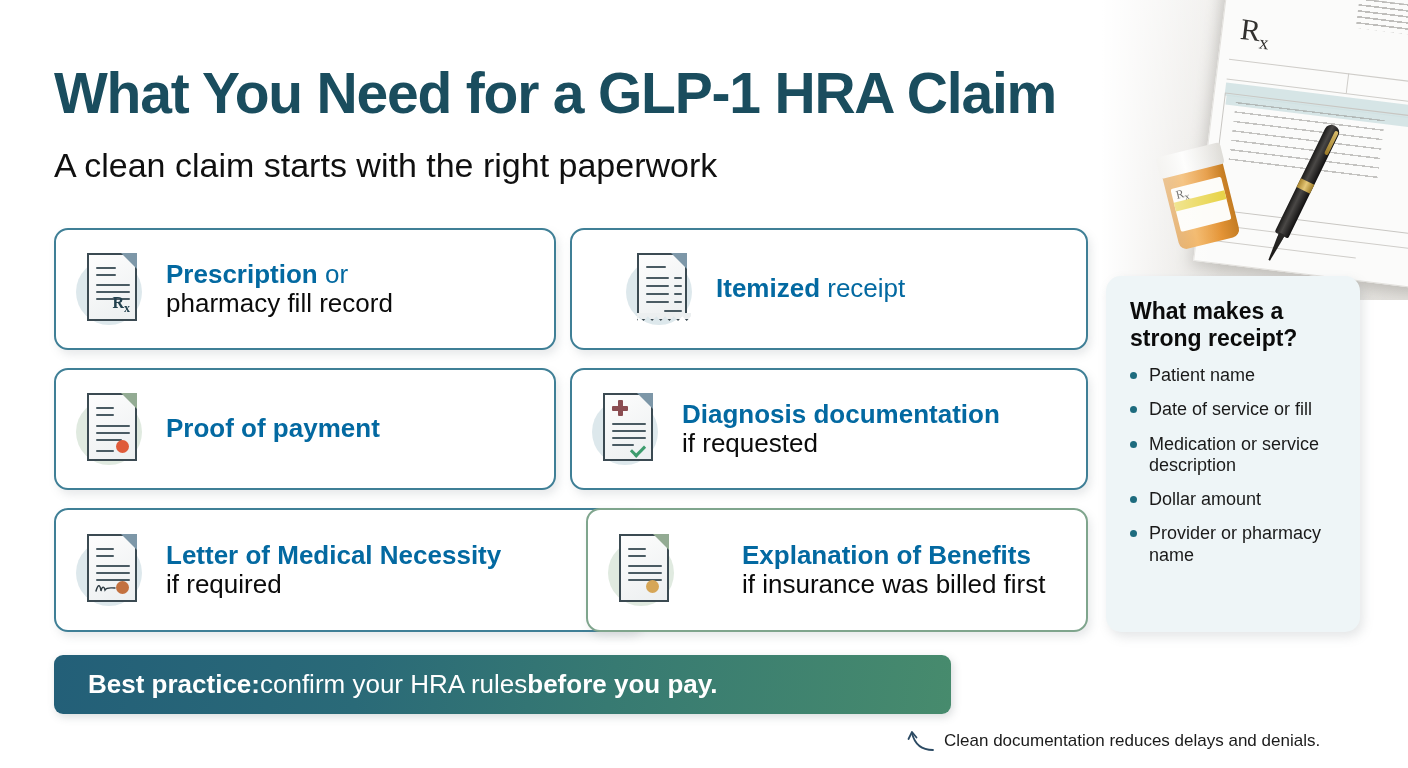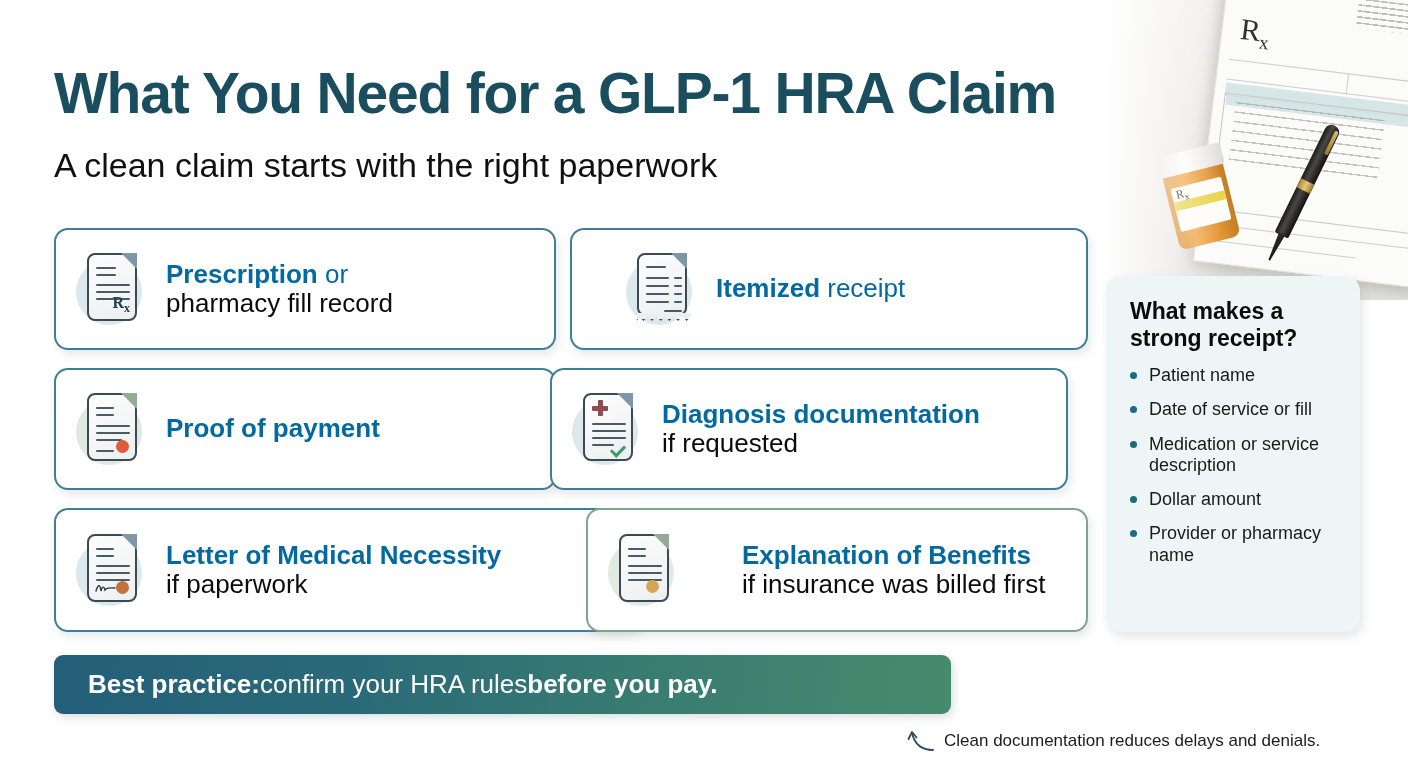--- a/index.html
+++ b/index.html
@@ -128,21 +128,21 @@
   
   .ico{ position:relative; width:84px; height:84px; flex:0 0 84px; }
   .ico .halo{
     position:absolute; left:6px; top:12px; width:66px; height:66px;
     border-radius:50%; background:#dde8ec;
   }
   .ico.greenhalo .halo{ background:#e0eae0; }
   .doc{
     position:absolute; left:17px; top:6px; width:50px; height:68px;
     background:linear-gradient(150deg,#fdfdfd,#eceff0);
-    border:2px solid #3b4a52; border-radius:8px;
+    border:2px solid #3b4a52; border-radius:0;
   }
   .fold{
     position:absolute; right:-2px; top:-2px; width:16px; height:16px;
     background:#7d97a8; clip-path:polygon(0 0,100% 100%,100% 0);
     border-left:0;
   }
   .fold.g{ background:#93ab93; }
   .dl{ position:absolute; height:2px; background:#4a5b63; border-radius:1px; }
   .dot{ position:absolute; border-radius:50%; }
   .rxg{
@@ -303,21 +303,21 @@
       <div class="dl" style="left:7px; top:44px; width:26px;"></div>
       <div class="dl" style="left:7px; top:55px; width:18px;"></div>
       <div class="dot" style="right:6px; bottom:6px; width:13px; height:13px; background:#df5b3a;"></div>
     </div>
   </div>
   <div class="card-txt">
     <div class="l1"><span class="b">Proof of payment</span></div>
   </div>
 </div>
 
-<div class="card" style="left:550px; top:368px; width:518px; height:122px;">
+<div class="card" style="left:570px; top:368px; width:518px; height:122px;">
   <div class="ico">
     <div class="halo"></div>
     <div class="doc">
       <div class="fold"></div>
       <div class="cross"></div>
       <div class="dl" style="left:7px; top:28px; width:34px;"></div>
       <div class="dl" style="left:7px; top:35px; width:34px;"></div>
       <div class="dl" style="left:7px; top:42px; width:34px;"></div>
       <div class="dl" style="left:7px; top:49px; width:22px;"></div>
       <div class="check"></div>
@@ -340,21 +340,21 @@
       <div class="dl" style="left:7px; top:36px; width:34px;"></div>
       <div class="dl" style="left:7px; top:43px; width:34px;"></div>
       <svg class="sig" viewBox="0 0 22 10">
         <path d="M1 8 C3 1, 5 1, 6 8 C7 3, 9 3, 10 7 C12 4, 15 5, 20 5" fill="none" stroke="#2b3940" stroke-width="1.4" stroke-linecap="round"></path>
       </svg>
       <div class="dot" style="right:6px; bottom:6px; width:13px; height:13px; background:#c3713f;"></div>
     </div>
   </div>
   <div class="card-txt">
     <div class="l1"><span class="b">Letter of Medical Necessity</span></div>
-    <div class="l2">if paperwork</div>
+    <div class="l2">if required</div>
   </div>
 </div>
 
 <div class="card green" style="left:586px; top:508px; width:502px; height:124px;">
   <div class="ico greenhalo">
     <div class="halo"></div>
     <div class="doc">
       <div class="fold g"></div>
       <div class="dl" style="left:7px; top:12px; width:18px;"></div>
       <div class="dl" style="left:7px; top:19px; width:18px;"></div>

